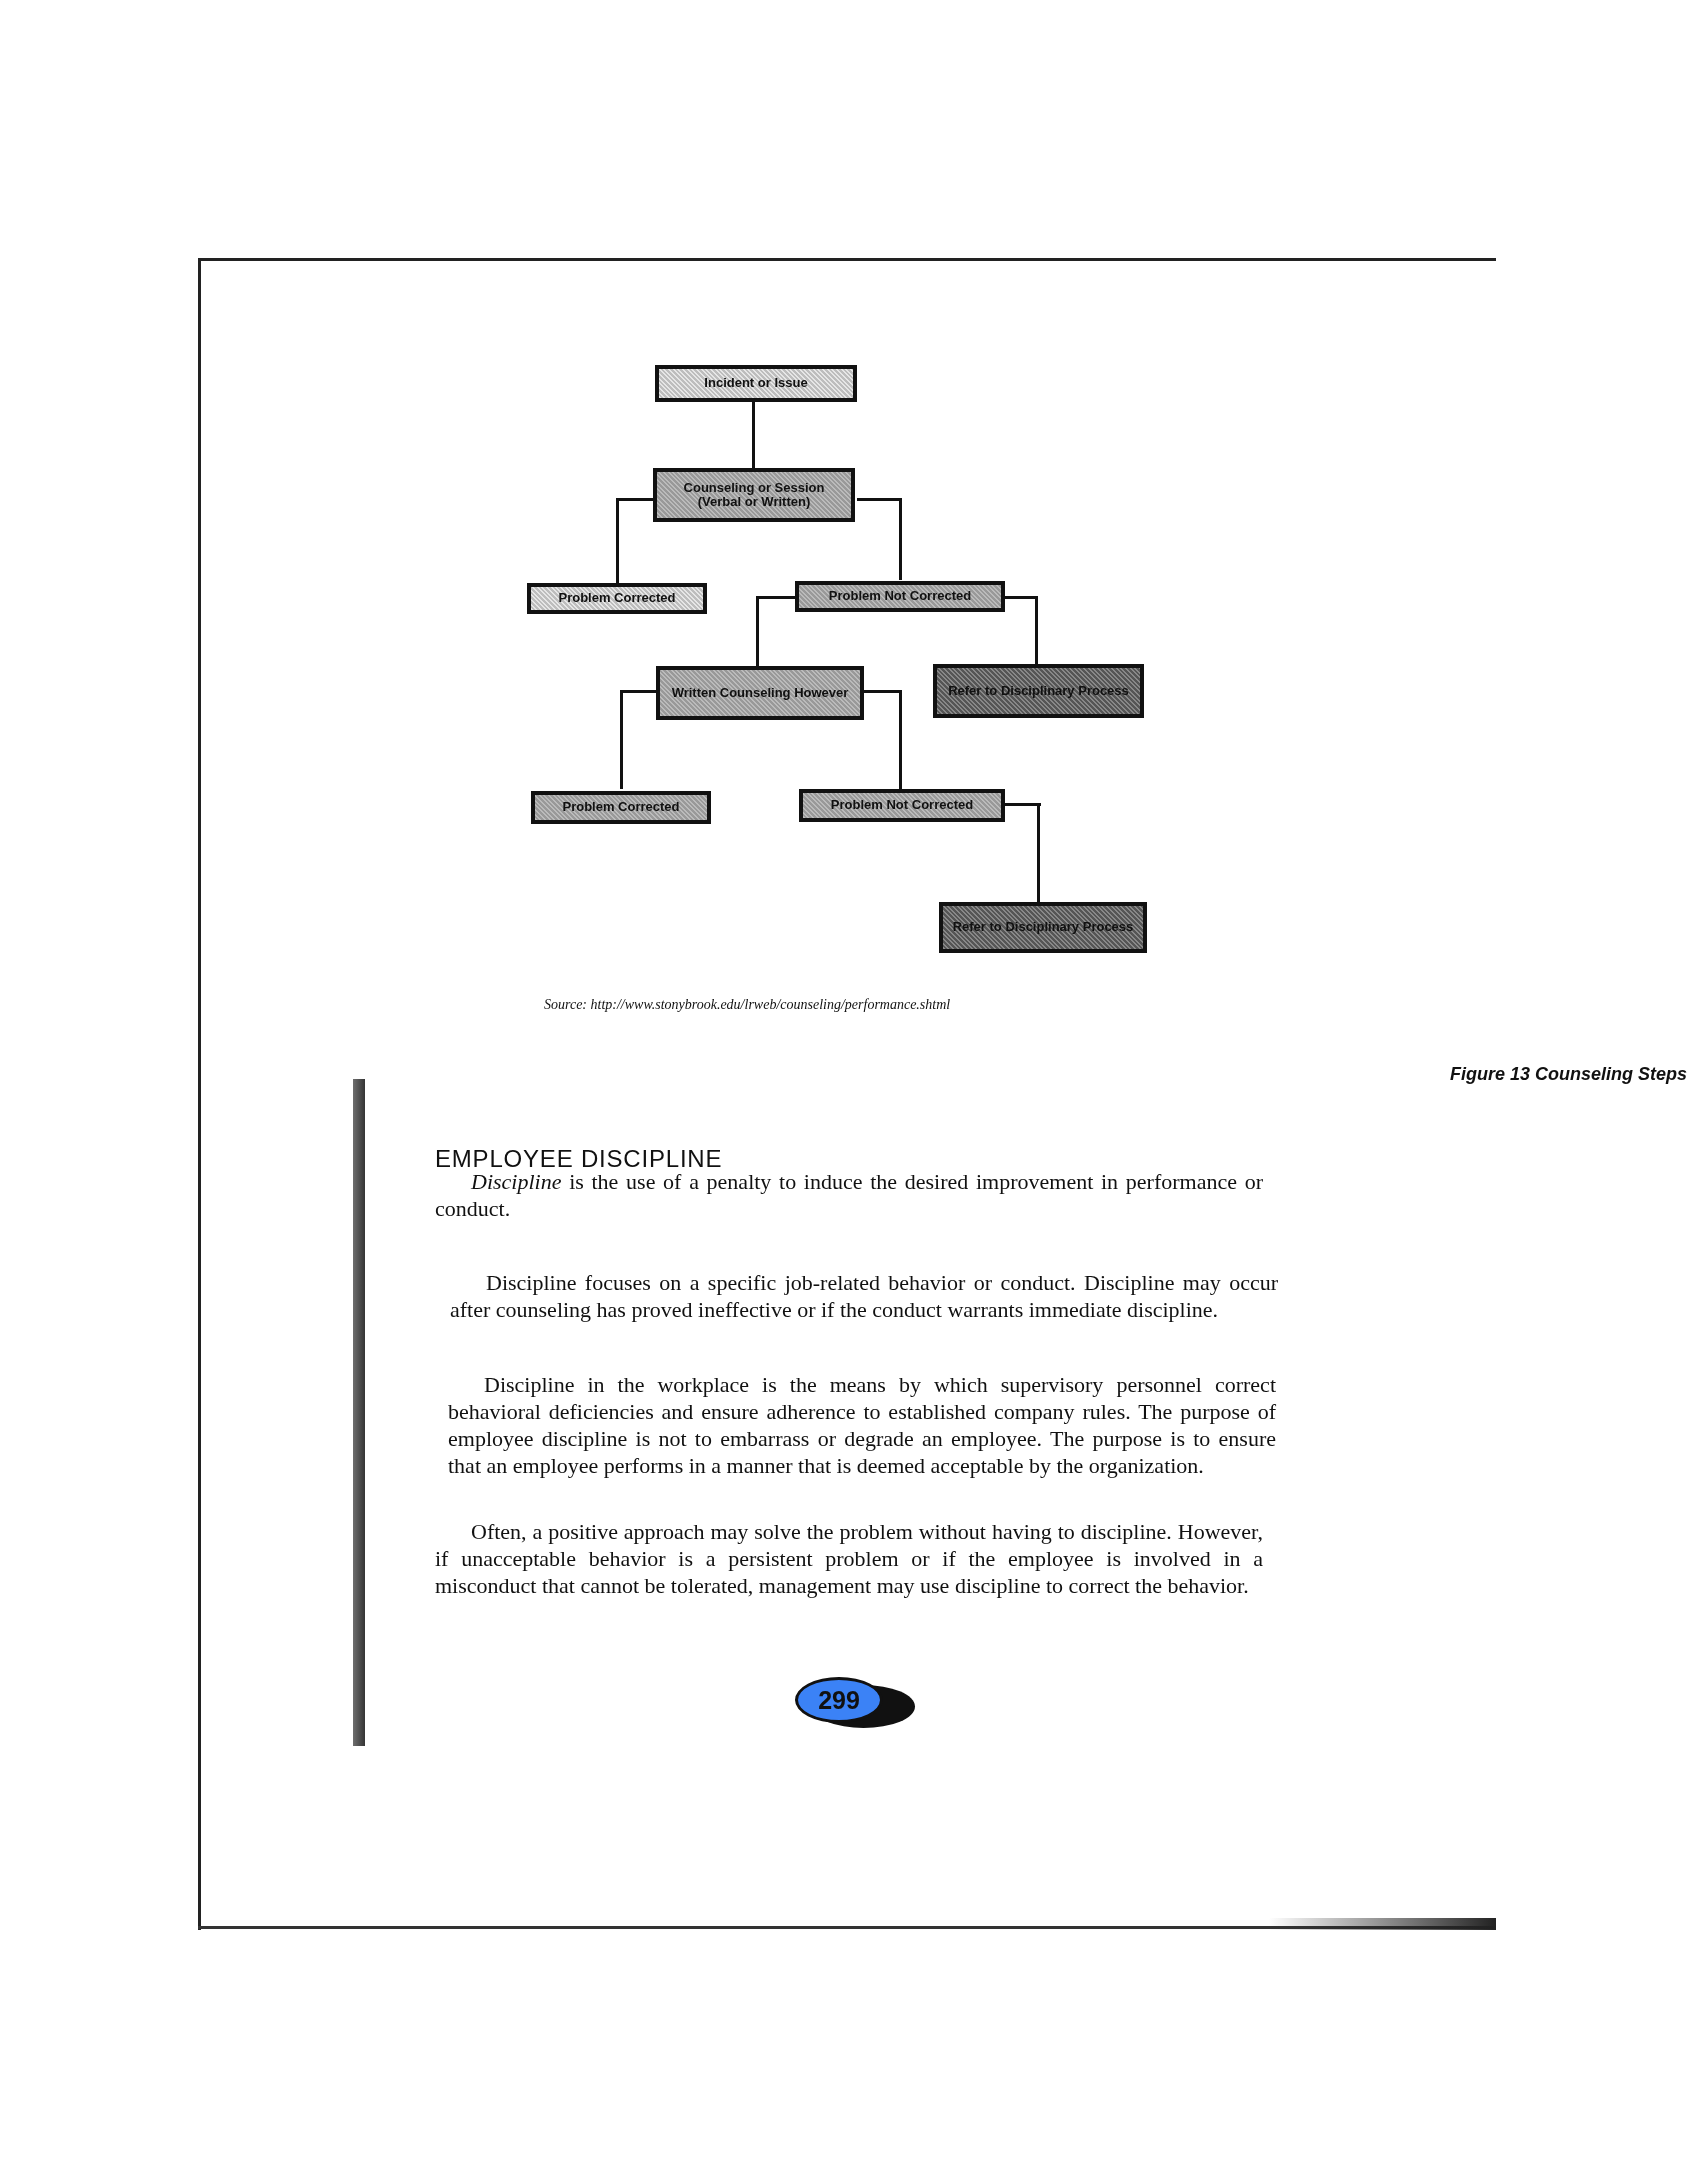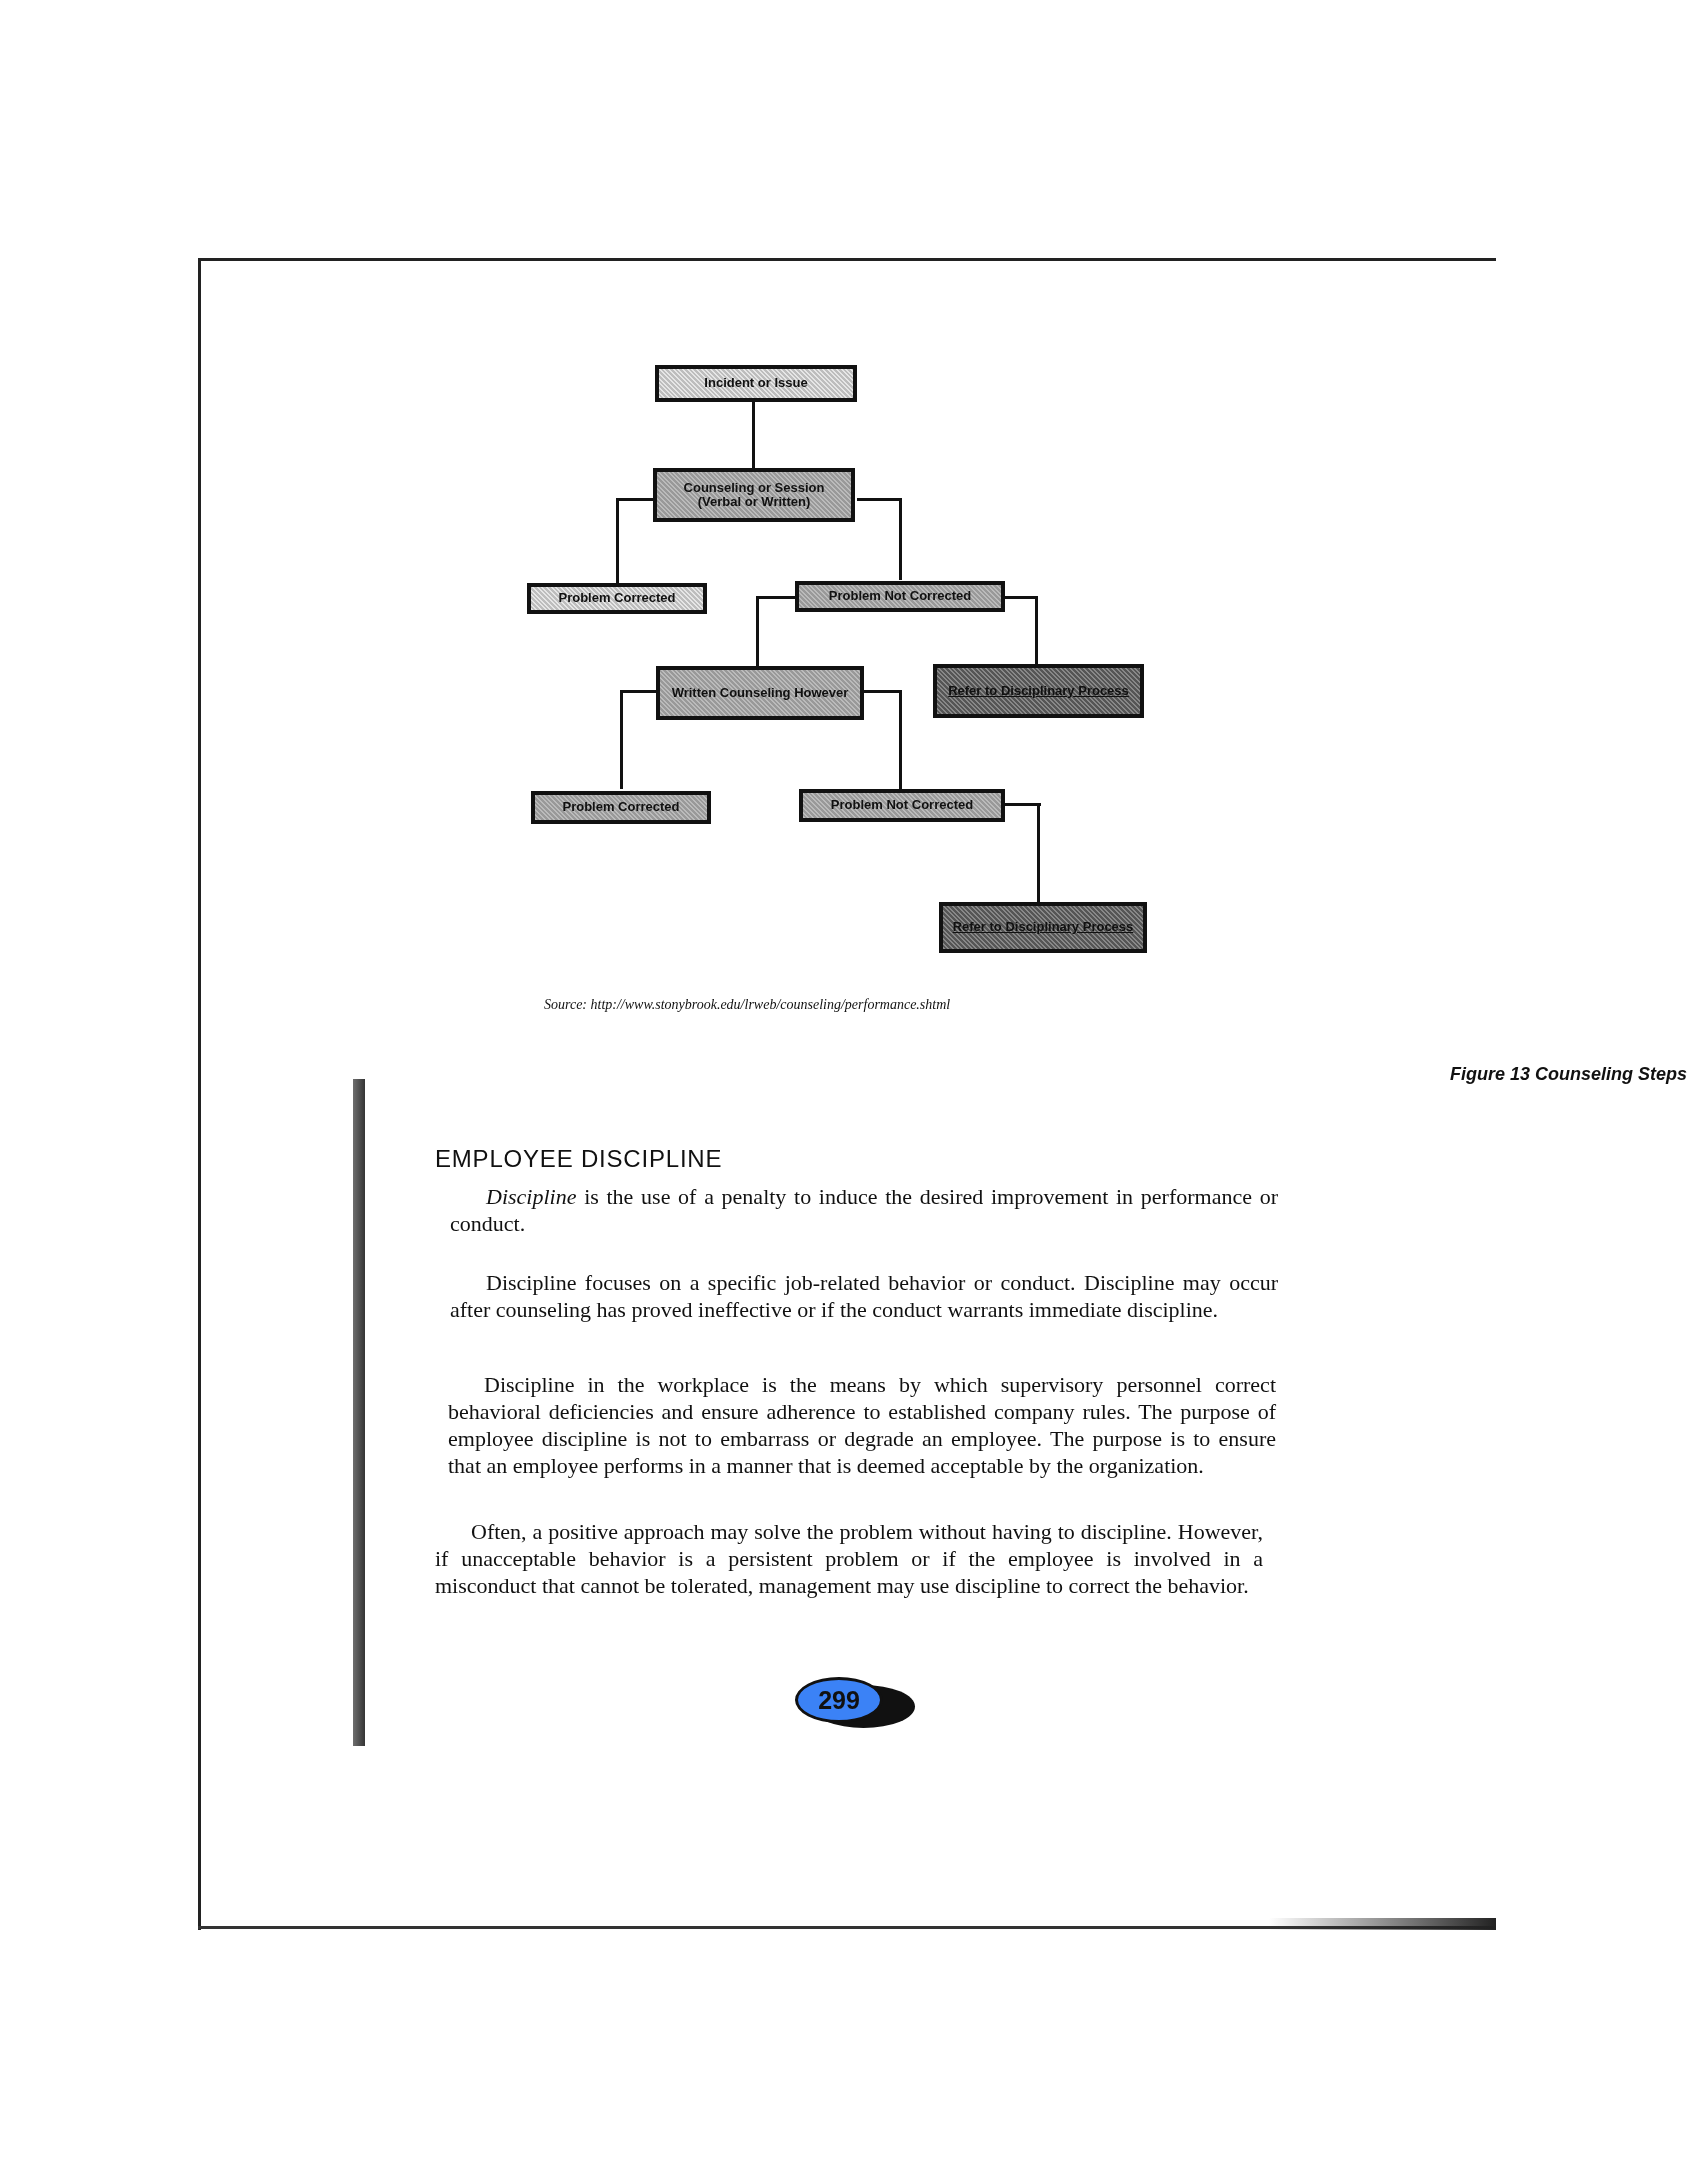--- a/index.html
+++ b/index.html
@@ -4,21 +4,21 @@
 <style>
   html,body{margin:0;padding:0;background:#fff;}
   body{width:1687px;height:2183px;position:relative;overflow:hidden;font-family:"Liberation Serif",serif;color:#111;}
   .frame-top{position:absolute;left:198px;top:258px;width:1298px;height:2.5px;background:#222;}
   .frame-left{position:absolute;left:198px;top:258px;width:2.5px;height:1672px;background:#222;}
   .frame-bottom{position:absolute;left:198px;top:1926px;width:1298px;height:3.3px;background:#333;}
   .frame-bottom-heavy{position:absolute;left:1269px;top:1918px;width:227px;height:11.5px;background:linear-gradient(to right,transparent,#222);}
   .spine{position:absolute;left:353px;top:1079px;width:11.5px;height:667px;background:linear-gradient(to right,#555,#111);opacity:.85;}
   .box{position:absolute;border:4.1px solid #111;background:repeating-linear-gradient(45deg,#bbb 0 1.6px,#999 1.6px 3.3px);display:flex;align-items:center;justify-content:center;text-align:center;font-family:"Liberation Sans",sans-serif;font-weight:bold;font-size:13px;color:#111;line-height:1.1;padding:1.6px 5px;box-sizing:border-box;}
   .box.light{background:repeating-linear-gradient(45deg,#e6e6e6 0 1.6px,#bdbdbd 1.6px 3.3px);}
-  .box.dark{background:repeating-linear-gradient(45deg,#888 0 1.6px,#555 1.6px 3.3px);text-decoration:underline;}
+  .box.dark{background:repeating-linear-gradient(45deg,#888 0 1.6px,#555 1.6px 3.3px);}
   .ln{position:absolute;background:#111;}
   .source{position:absolute;left:544px;top:997px;font-style:italic;font-size:14px;}
   .caption{position:absolute;left:0;width:1687px;top:1064px;text-align:right;font-family:"Liberation Sans",sans-serif;font-weight:bold;font-style:italic;font-size:18px;}
   .heading{position:absolute;left:435px;top:1145px;font-family:"Liberation Sans",sans-serif;font-size:24px;letter-spacing:0.8px;}
   .para{position:absolute;left:435px;width:828px;font-size:22px;line-height:27px;text-align:justify;text-indent:36px;}
   .pagenum{position:absolute;left:795px;top:1677px;width:124px;height:49px;}
   .pagenum .blot{position:absolute;left:16.5px;top:8.2px;width:103px;height:43px;border-radius:50%;background:#111;}
   .pagenum .oval{position:absolute;left:0;top:0;width:82px;height:40px;border:3.3px solid #111;border-radius:50%;background:#3b82f6;display:flex;align-items:center;justify-content:center;font-family:"Liberation Sans",sans-serif;font-weight:bold;font-size:25px;}
 </style>
 </head>
@@ -57,21 +57,21 @@
   <div class="box" style="left:531px;top:791px;width:180px;height:33px;">Problem Corrected</div>
   <div class="box" style="left:799px;top:789px;width:206px;height:33px;">Problem Not Corrected</div>
   <div class="box dark" style="left:939px;top:902px;width:208px;height:51px;">Refer to Disciplinary Process</div>
 </div>
 
 <div class="source">Source: http://www.stonybrook.edu/lrweb/counseling/performance.shtml</div>
 <div class="caption">Figure 13 Counseling Steps</div>
 
 <div class="heading">EMPLOYEE DISCIPLINE</div>
 
-<p class="para" style="top:1168px;margin:15px;"><i>Discipline</i><span> is the use of a penalty to induce the desired improvement in performance or conduct.</span></p>
+<p class="para" style="top:1168px;margin:0;"><i>Discipline</i><span> is the use of a penalty to induce the desired improvement in performance or conduct.</span></p>
 <p class="para" style="top:1254px;margin:15px;">Discipline focuses on a specific job-related behavior or conduct. Discipline may occur after counseling has proved ineffective or if the conduct warrants immediate discipline.</p>
 <p class="para" style="top:1358px;margin:13px;">Discipline in the workplace is the means by which supervisory personnel correct behavioral deficiencies and ensure adherence to established company rules. The purpose of employee discipline is not to embarrass or degrade an employee. The purpose is to ensure that an employee performs in a manner that is deemed acceptable by the organization.</p>
 <p class="para" style="top:1518px;margin:0;">Often, a positive approach may solve the problem without having to discipline. However, if unacceptable behavior is a persistent problem or if the employee is involved in a misconduct that cannot be tolerated, management may use discipline to correct the behavior.</p>
 
 <div class="pagenum">
   <div class="blot"></div>
   <div class="oval">299</div>
 </div>
 
 

